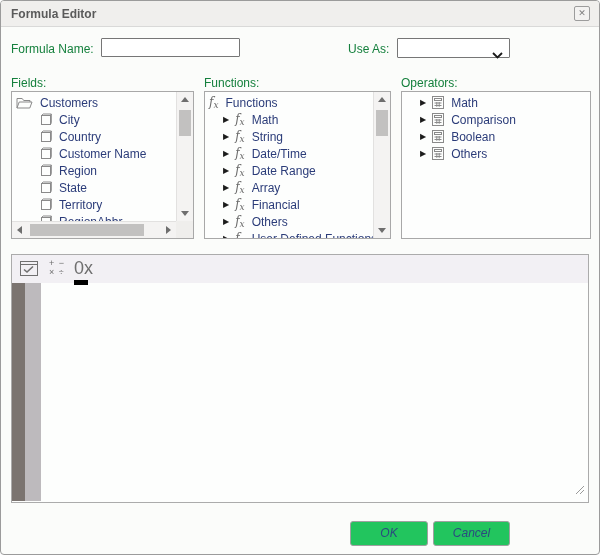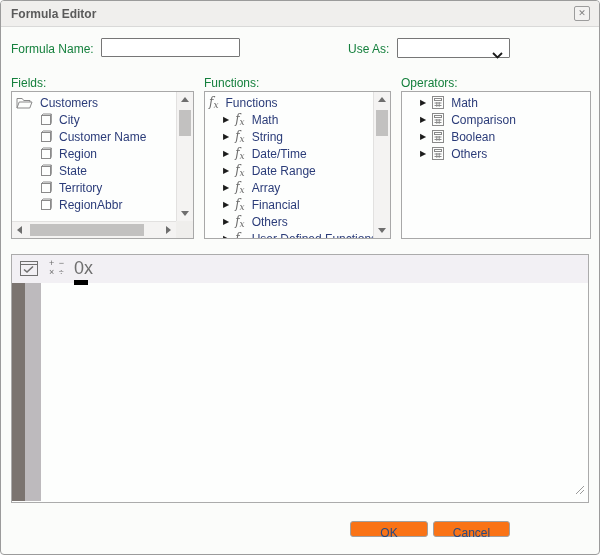--- a/index.html
+++ b/index.html
@@ -62,22 +62,22 @@
   .pm { left:37px; top:4px; font-size:9px; line-height:9px; color:#6f6f6f; letter-spacing:1px; }
   .hex { left:62px; top:3px; font-size:18px; color:#6f6f6f; }
   .hex .bar { width:14px; height:5px; background:#000; margin-top:1px; }
   .ed-body { position:absolute; left:0; top:28px; right:0; bottom:0; }
   .gutter-dark  { position:absolute; left:0; top:0; bottom:1px; width:13px; background:#7b7470; }
   .gutter-light { position:absolute; left:13px; top:0; bottom:1px; width:16px; background:#bdbabd; }
   .ed-content { position:absolute; left:29px; top:0; right:0; bottom:0; font-size:12px; color:#222; }
   .resize { position:absolute; right:3px; bottom:3px; }
 
   
-  .btn { position:absolute; top:520px; height:16px; background:#f97316; border:1px solid #a0a0a0;
-         border-radius:3px; color:#2b4a7f; font-size:12px; text-align:center; line-height:23px; cursor:default; }
+  .btn { position:absolute; top:520px; height:25px; background:#22c55e; border:1px solid #a0a0a0;
+         border-radius:3px; color:#2b4a7f; font-size:12px; text-align:center; line-height:23px; cursor:default;font-style:italic; }
   .btn.ok { left:349px; width:78px; }
   .btn.cancel { left:432px; width:77px; }
   .btn.help { left:513px; width:76px; }
 </style>
 </head>
 <body>
 
 <div class="dialog">
 
   <div class="titlebar">
@@ -115,20 +115,29 @@
       <div>
 
       <div class="row child-f">
           <span class="ico">
             <svg width="12" height="13" viewBox="0 0 12 13">
                 <rect x="1.5" y="2.5" width="9" height="9" fill="none" stroke="#8a8a8a"></rect>
                 <path d="M1.5 2.5 L3.2 1 H11.3 L10.5 2.5 M11.3 1 V9.8 L10.5 11.5" fill="none" stroke="#8a8a8a"></path>
               </svg>
           </span>
           <span>City</span>
+        </div>
+          <div class="row child-f">
+          <span class="ico">
+            <svg width="12" height="13" viewBox="0 0 12 13">
+                <rect x="1.5" y="2.5" width="9" height="9" fill="none" stroke="#8a8a8a"></rect>
+                <path d="M1.5 2.5 L3.2 1 H11.3 L10.5 2.5 M11.3 1 V9.8 L10.5 11.5" fill="none" stroke="#8a8a8a"></path>
+              </svg>
+          </span>
+          <span>Country</span>
         </div>
           <div class="row child-f">
           <span class="ico">
             <svg width="12" height="13" viewBox="0 0 12 13">
                 <rect x="1.5" y="2.5" width="9" height="9" fill="none" stroke="#8a8a8a"></rect>
                 <path d="M1.5 2.5 L3.2 1 H11.3 L10.5 2.5 M11.3 1 V9.8 L10.5 11.5" fill="none" stroke="#8a8a8a"></path>
               </svg>
           </span>
           <span>Customer Name</span>
         </div>

